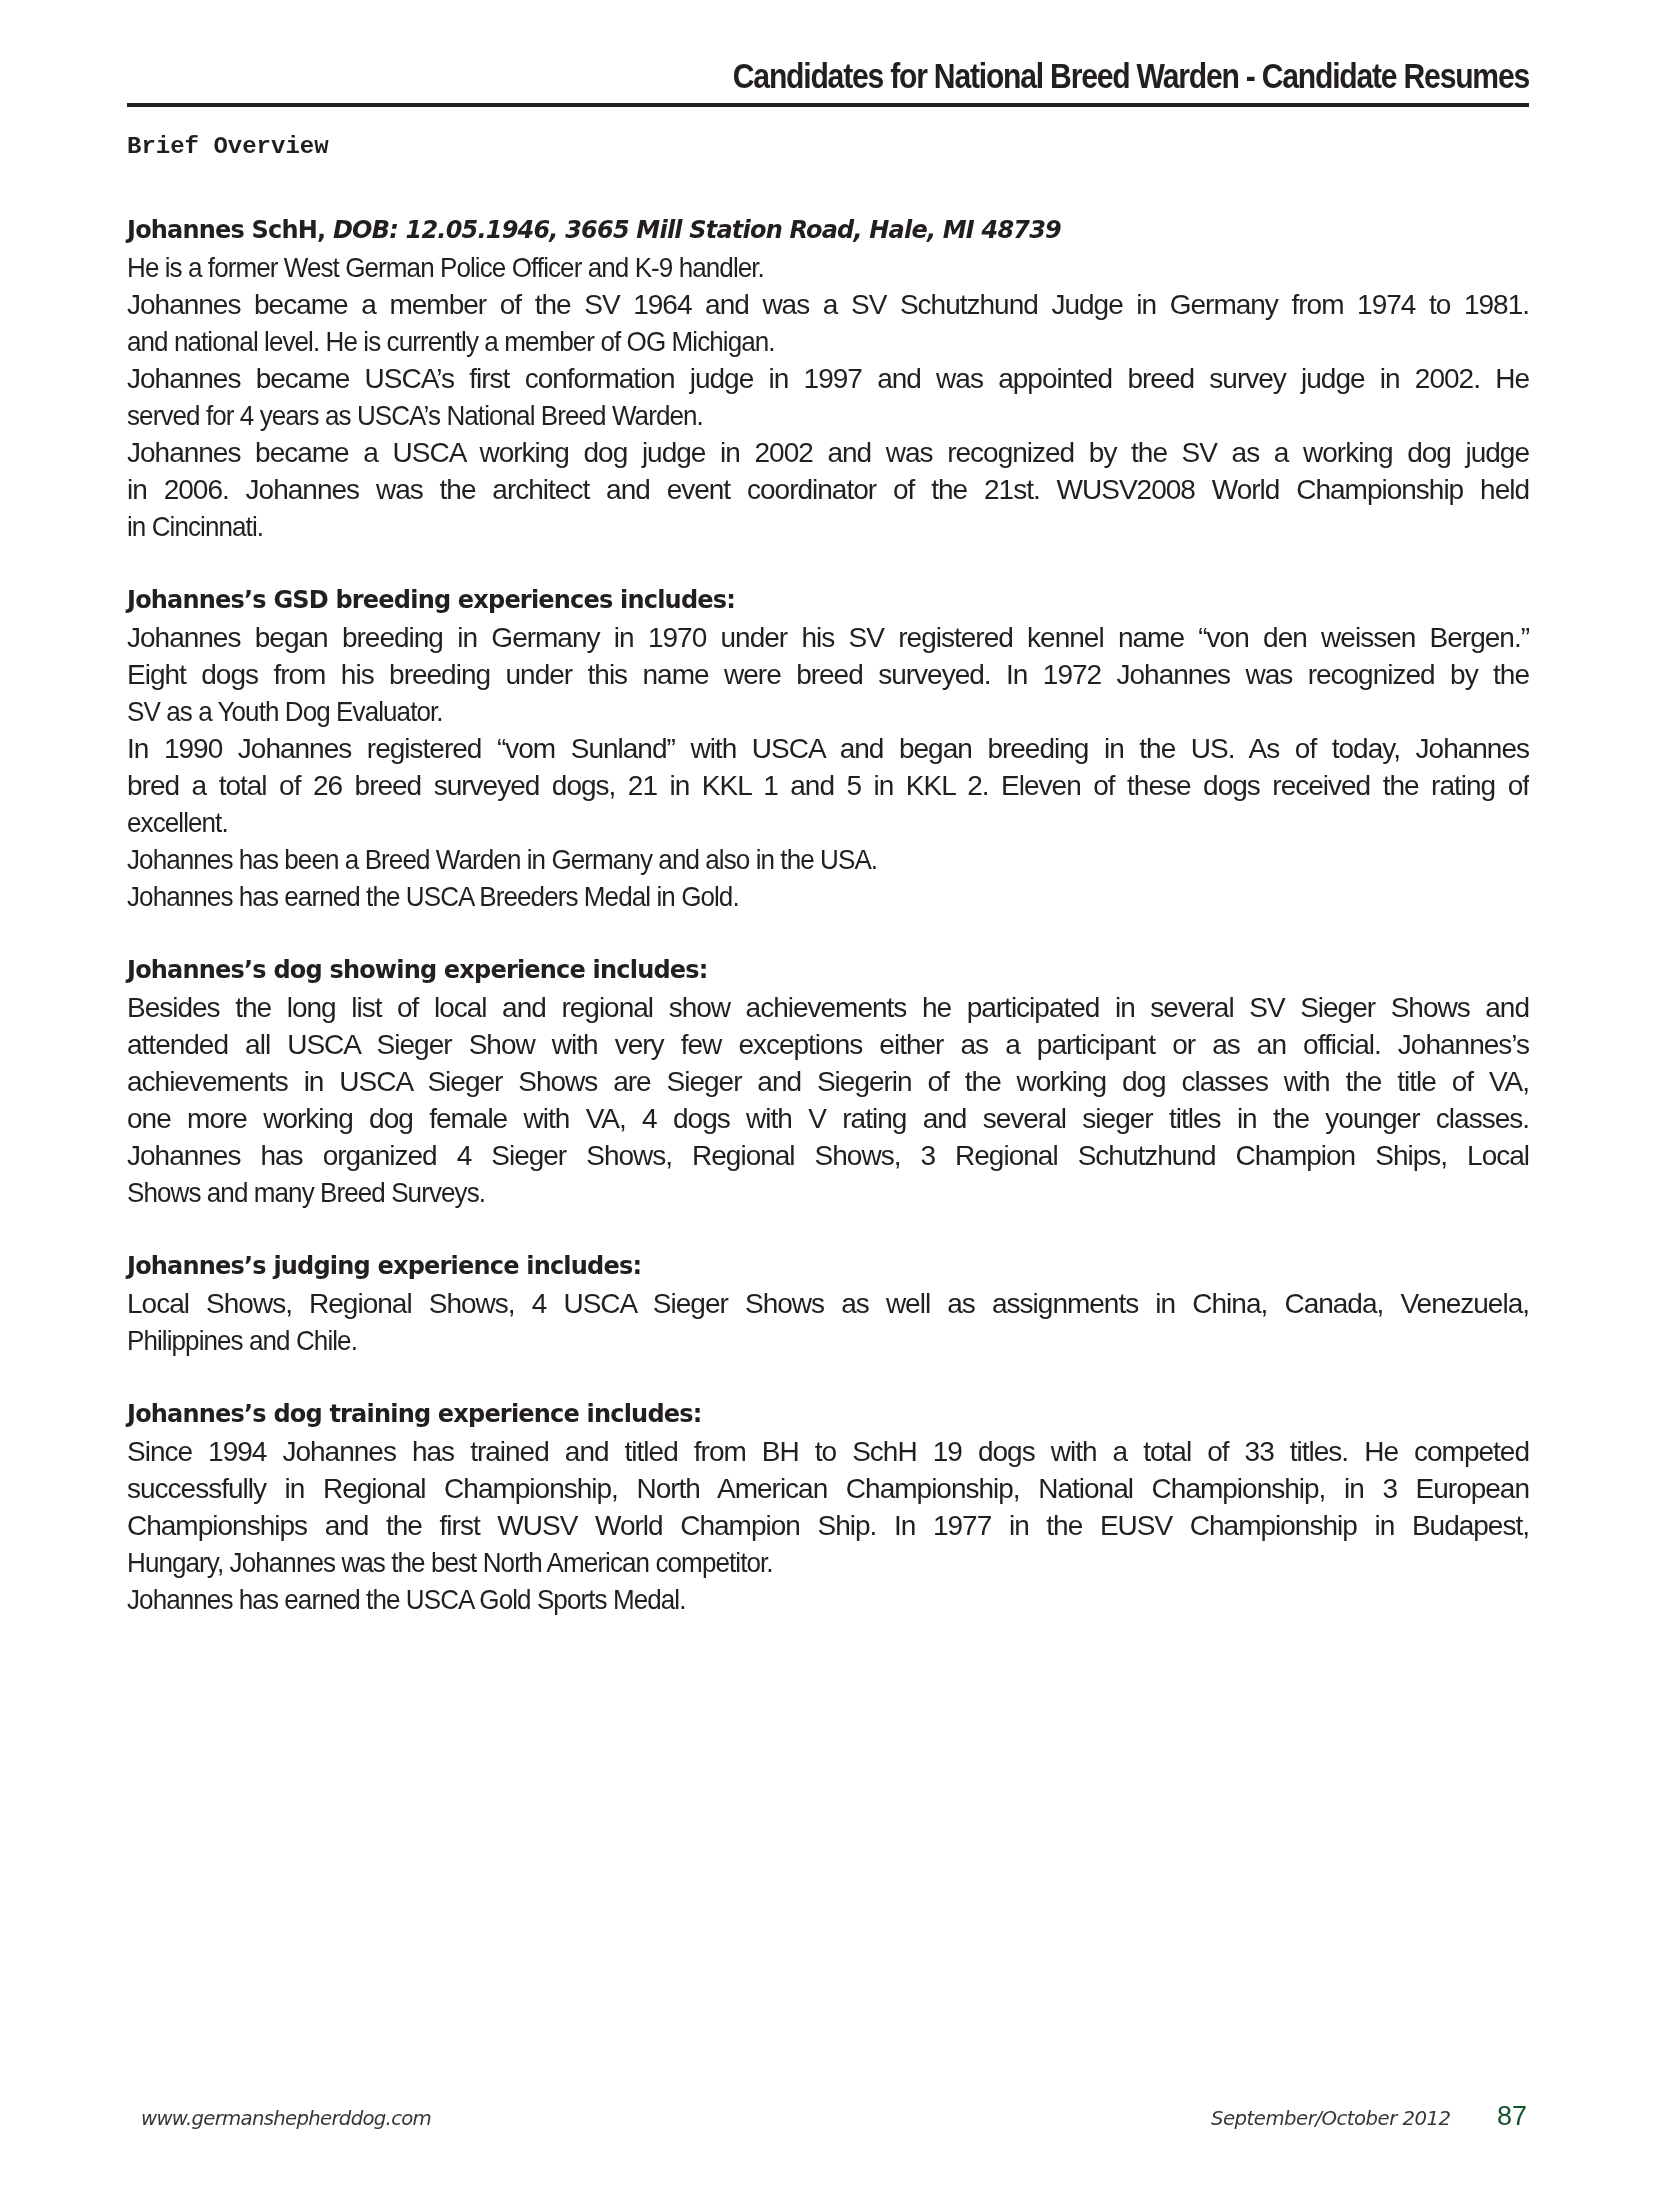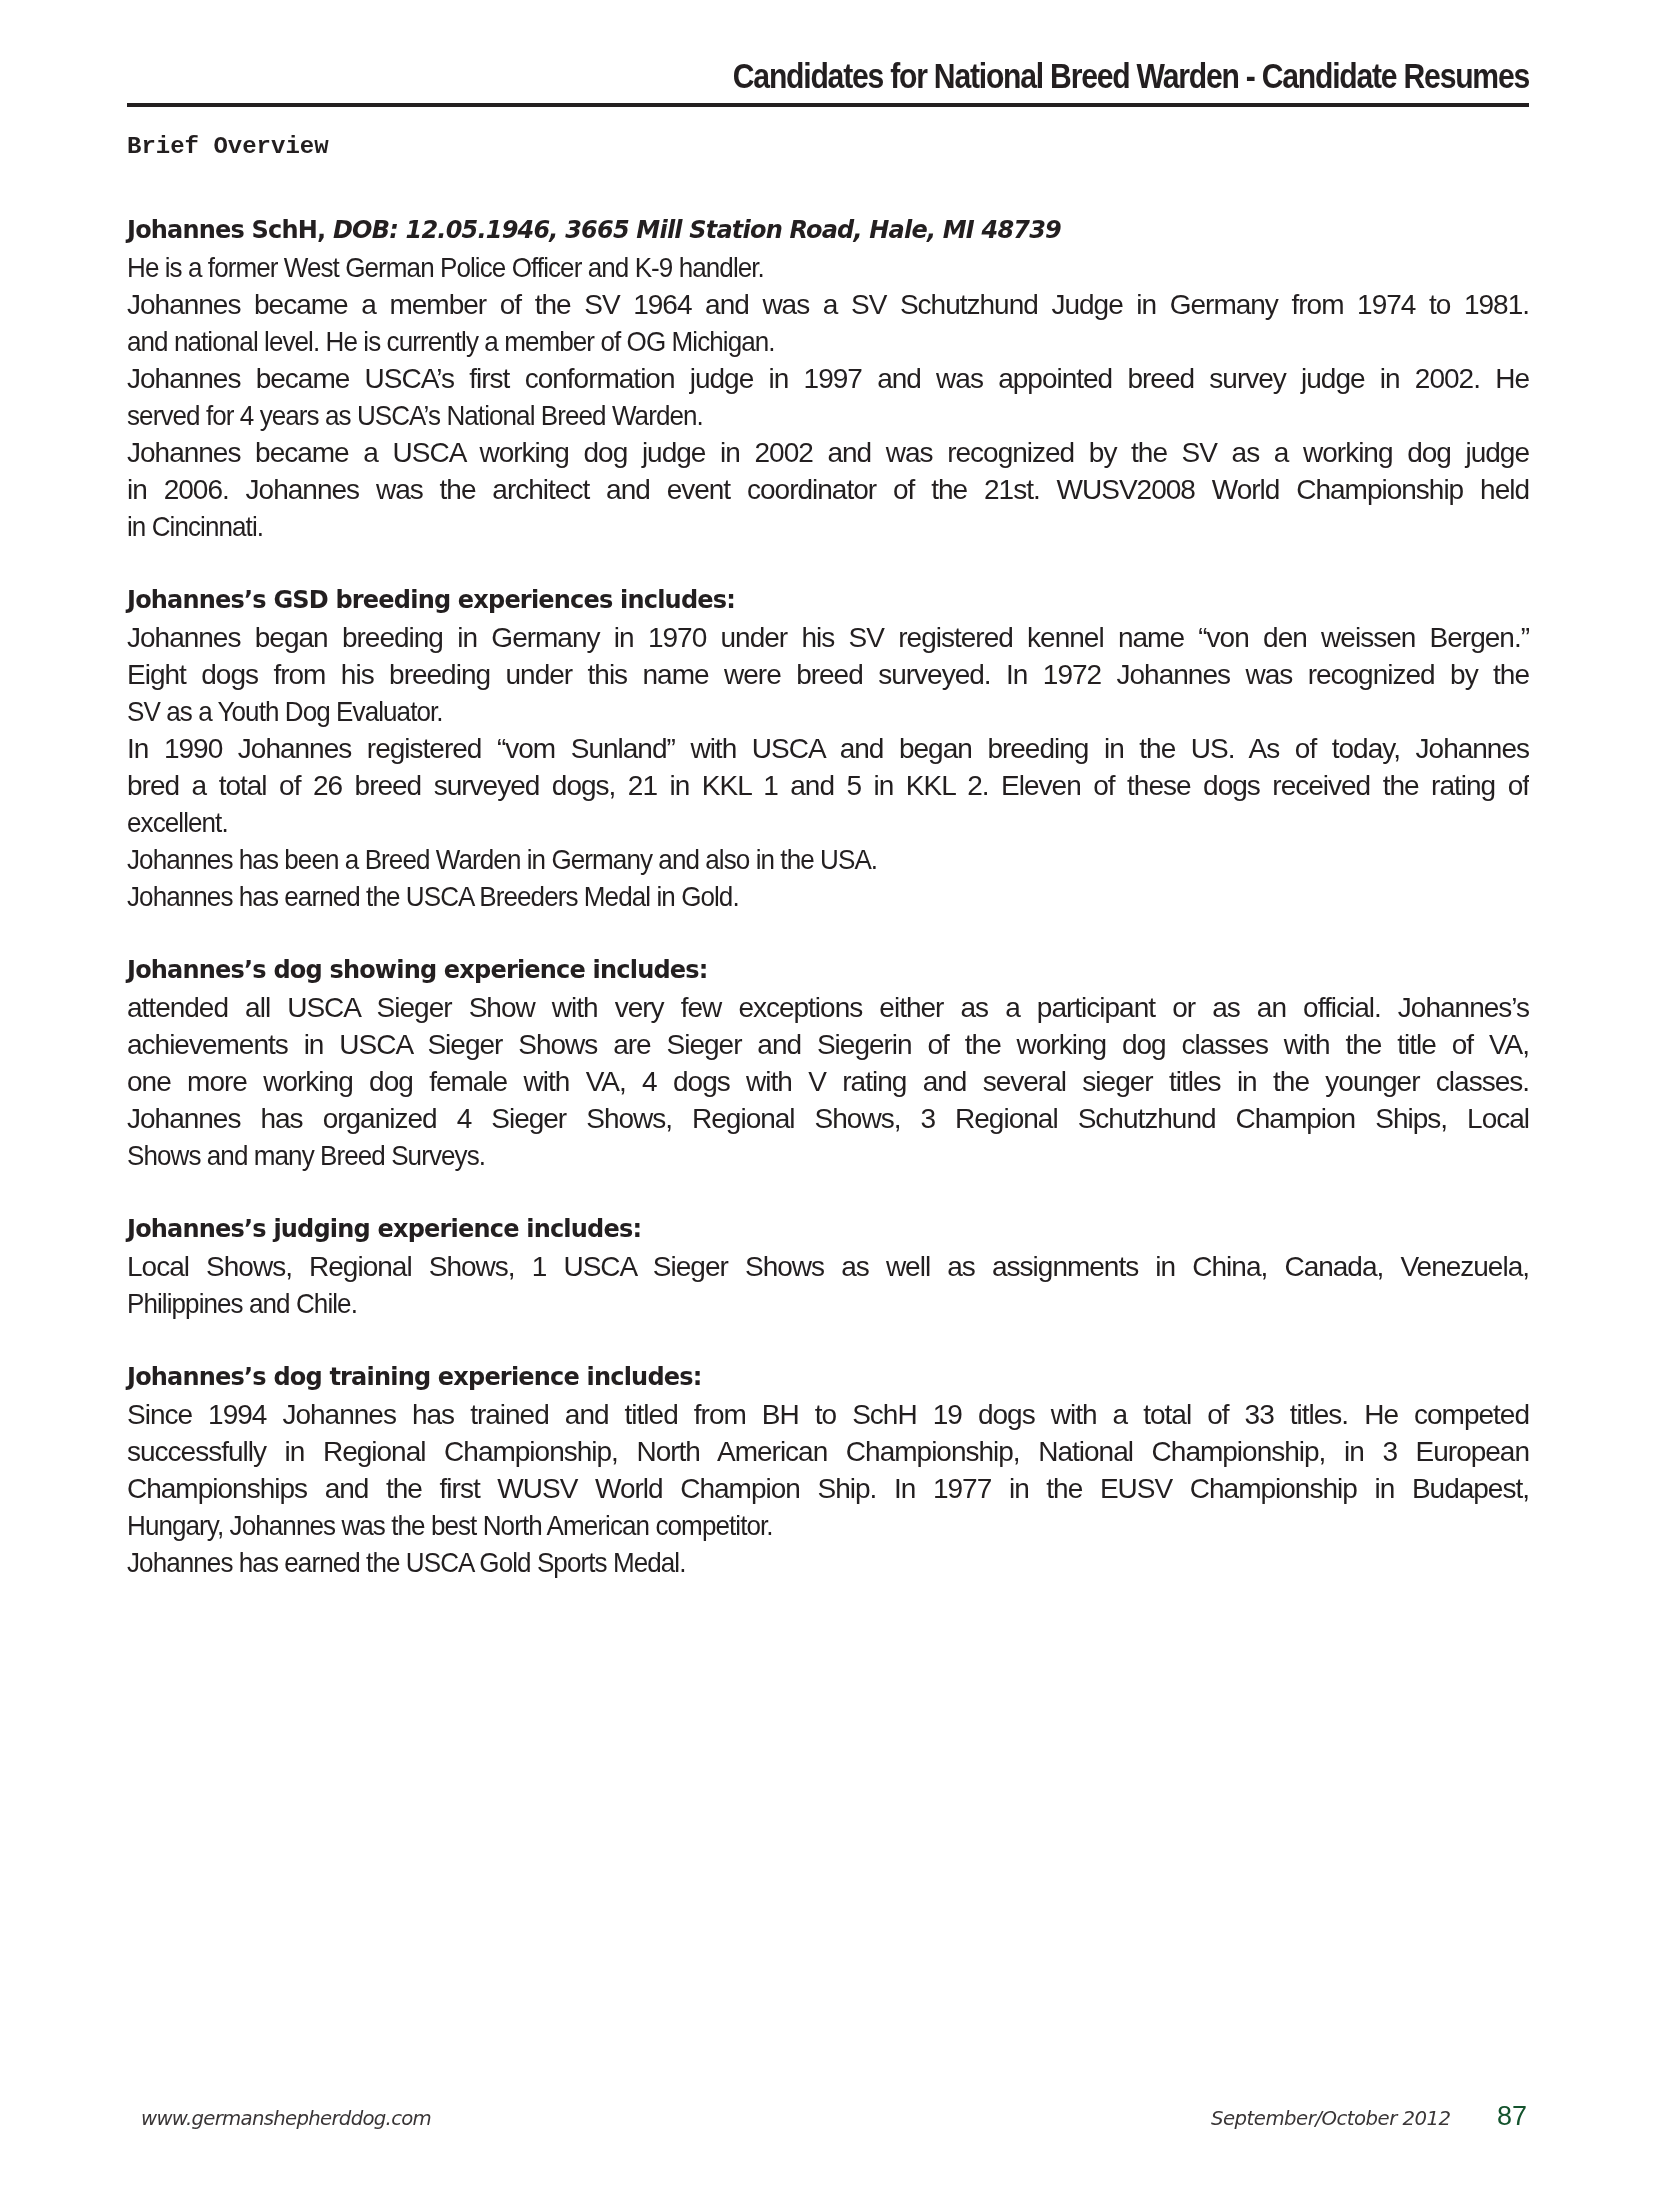--- a/index.html
+++ b/index.html
@@ -92,29 +92,30 @@
           <div class="line full">Eight dogs from his breeding under this name were breed surveyed. In 1972 Johannes was recognized by the</div>
           <div class="line ragged" style="transform: scaleX(0.93); width: 1507px;">SV as a Youth Dog Evaluator.</div>
           <div class="line full">In 1990 Johannes registered “vom Sunland” with USCA and began breeding in the US. As of today, Johannes</div>
           <div class="line full">bred a total of 26 breed surveyed dogs, 21 in KKL 1 and 5 in KKL 2. Eleven of these dogs received the rating of</div>
           <div class="line ragged" style="transform: scaleX(0.93); width: 1507px;">excellent.</div>
           <div class="line ragged" style="transform: scaleX(0.93); width: 1507px;">Johannes has been a Breed Warden in Germany and also in the USA.</div>
           <div class="line ragged" style="transform: scaleX(0.93); width: 1507px;">Johannes has earned the USCA Breeders Medal in Gold.</div>
         </div>
         <div class="section">
           <div class="section-heading">Johannes’s dog showing experience includes:</div>
+          <div class="line full">Besides the long list of local and regional show achievements he participated in several SV Sieger Shows and</div>
           <div class="line full">attended all USCA Sieger Show with very few exceptions either as a participant or as an official. Johannes’s</div>
           <div class="line full">achievements in USCA Sieger Shows are Sieger and Siegerin of the working dog classes with the title of VA,</div>
           <div class="line full">one more working dog female with VA, 4 dogs with V rating and several sieger titles in the younger classes.</div>
           <div class="line full">Johannes has organized 4 Sieger Shows, Regional Shows, 3 Regional Schutzhund Champion Ships, Local</div>
           <div class="line ragged" style="transform: scaleX(0.93); width: 1507px;">Shows and many Breed Surveys.</div>
         </div>
         <div class="section">
           <div class="section-heading">Johannes’s judging experience includes:</div>
-          <div class="line full">Local Shows, Regional Shows, 1 USCA Sieger Shows as well as assignments in China, Canada, Venezuela,</div>
+          <div class="line full">Local Shows, Regional Shows, 4 USCA Sieger Shows as well as assignments in China, Canada, Venezuela,</div>
           <div class="line ragged" style="transform: scaleX(0.93); width: 1507px;">Philippines and Chile.</div>
         </div>
         <div class="section">
           <div class="section-heading">Johannes’s dog training experience includes:</div>
           <div class="line full">Since 1994 Johannes has trained and titled from BH to SchH 19 dogs with a total of 33 titles. He competed</div>
           <div class="line full">successfully in Regional Championship, North American Championship, National Championship, in 3 European</div>
           <div class="line full">Championships and the first WUSV World Champion Ship. In 1977 in the EUSV Championship in Budapest,</div>
           <div class="line ragged" style="transform: scaleX(0.93); width: 1507px;">Hungary, Johannes was the best North American competitor.</div>
           <div class="line ragged" style="transform: scaleX(0.93); width: 1507px;">Johannes has earned the USCA Gold Sports Medal.</div>
         </div>

